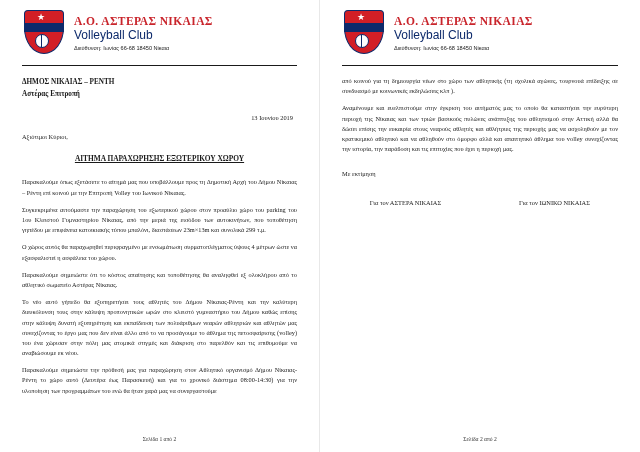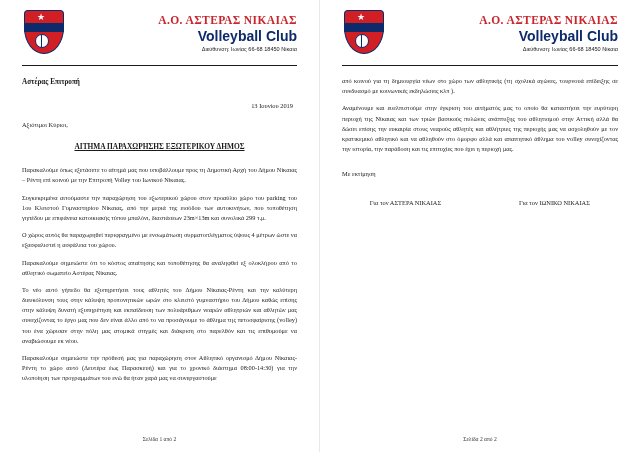--- a/index.html
+++ b/index.html
@@ -77,34 +77,34 @@
   }
   .crest .ball:after {
     content: "";
     position: absolute;
     left: 5px; top: 0;
     width: 1px; height: 12px;
     background: #0d2a6b;
   }
   .head-text {
     flex: 1 1 auto;
-    text-align: right;
+    text-align: left;
     line-height: 1.15;
   }
   .club-name {
     color: #c9252c;
     font-size: 11.5px;
     font-weight: bold;
     letter-spacing: 0.4px;
     font-family: "Liberation Serif", serif;
   }
   .club-sub {
     color: #0d2a6b;
-    font-size: 14px;
-    font-weight: bold;
+    font-size: 12px;
+    font-weight: normal;
     margin-top: 1px;
     font-family: "Liberation Sans", sans-serif;
   }
   .club-addr {
     color: #1a1a1a;
     font-size: 5.6px;
     margin-top: 2px;
     font-family: "Liberation Sans", sans-serif;
   }
   .rule {
@@ -180,28 +180,29 @@
       </div>
       <div class="head-text">
         <div class="club-name">Α.Ο. ΑΣΤΕΡΑΣ ΝΙΚΑΙΑΣ</div>
         <div class="club-sub">Volleyball Club</div>
         <div class="club-addr">Διεύθυνση: Ιωνίας 66-68 18450 Νίκαια</div>
       </div>
     </div>
     <hr class="rule">
 
     <div class="recipient">
+      <div>ΔΗΜΟΣ ΝΙΚΑΙΑΣ – ΡΕΝΤΗ</div>
       <div>Αστέρας Επιτροπή</div>
     </div>
 
     <div class="date-line">13 Ιουνίου 2019</div>
 
     <div class="salutation">Αξιότιμοι Κύριοι,</div>
 
-    <div class="doc-title">ΑΙΤΗΜΑ ΠΑΡΑΧΩΡΗΣΗΣ ΕΞΩΤΕΡΙΚΟΥ ΔΗΜΟΣ</div>
+    <div class="doc-title">ΑΙΤΗΜΑ ΠΑΡΑΧΩΡΗΣΗΣ ΕΞΩΤΕΡΙΚΟΥ ΧΩΡΟΥ</div>
 
     <p class="para">Παρακαλούμε όπως εξετάσετε το αίτημά μας που υποβάλλουμε προς τη Δημοτική Αρχή του Δήμου Νίκαιας – Ρέντη επί κοινού με την Επιτροπή Volley του Ιωνικού Νίκαιας.</p>
     <p class="para">Συγκεκριμένα αιτούμαστε την παραχώρηση του εξωτερικού χώρου στον προαύλιο χώρο του parking του 1ου Κλειστού Γυμναστηρίου Νίκαιας, από την μεριά της εισόδου των αυτοκινήτων, που τοποθέτηση γηπέδου με επιφάνεια κατοικιακής τύπου μπαλόνι, διαστάσεων 23m×13m και συνολικά 299 τ.μ.</p>
     <p class="para">Ο χώρος αυτός θα παραχωρηθεί περιφραγμένο με ενσωμάτωση συρματοπλέγματος ύψους 4 μέτρων ώστε να εξασφαλιστεί η ασφάλεια του χώρου.</p>
     <p class="para">Παρακαλούμε σημειώστε ότι το κόστος απαίτησης και τοποθέτησης θα αναληφθεί εξ ολοκλήρου από το αθλητικό σωματείο Αστέρας Νίκαιας.</p>
     <p class="para">Το νέο αυτό γήπεδο θα εξυπηρετήσει τους αθλητές του Δήμου Νίκαιας-Ρέντη και την καλύτερη διευκόλυνση τους στην κάλυψη προπονητικών ωρών στο κλειστό γυμναστήριο του Δήμου καθώς επίσης στην κάλυψη δυνατή εξυπηρέτηση και εκπαίδευση των πολυάριθμων νεαρών αθλητριών και αθλητών μας συνεχίζοντας το έργο μας που δεν είναι άλλο από το να προσάγουμε το άθλημα της πετοσφαίρισης (volley) του ένα χώρισαν στην πόλη μας ατομικά στιγμές και διάκριση στο παρελθόν και τις επιθυμούμε να αναβιώσουμε εκ νέου.</p>
     <p class="para">Παρακαλούμε σημειώστε την πρόθεσή μας για παραχώρηση στον Αθλητικό οργανισμό Δήμου Νίκαιας-Ρέντη το χώρο αυτό (Δευτέρα έως Παρασκευή) και για το χρονικό διάστημα 08:00-14:30) για την υλοποίηση των προγραμμάτων του ενώ θα ήταν χαρά μας να συνεργαστούμε</p>
 
     <div class="footer">Σελίδα 1 από 2</div>
   </div>

